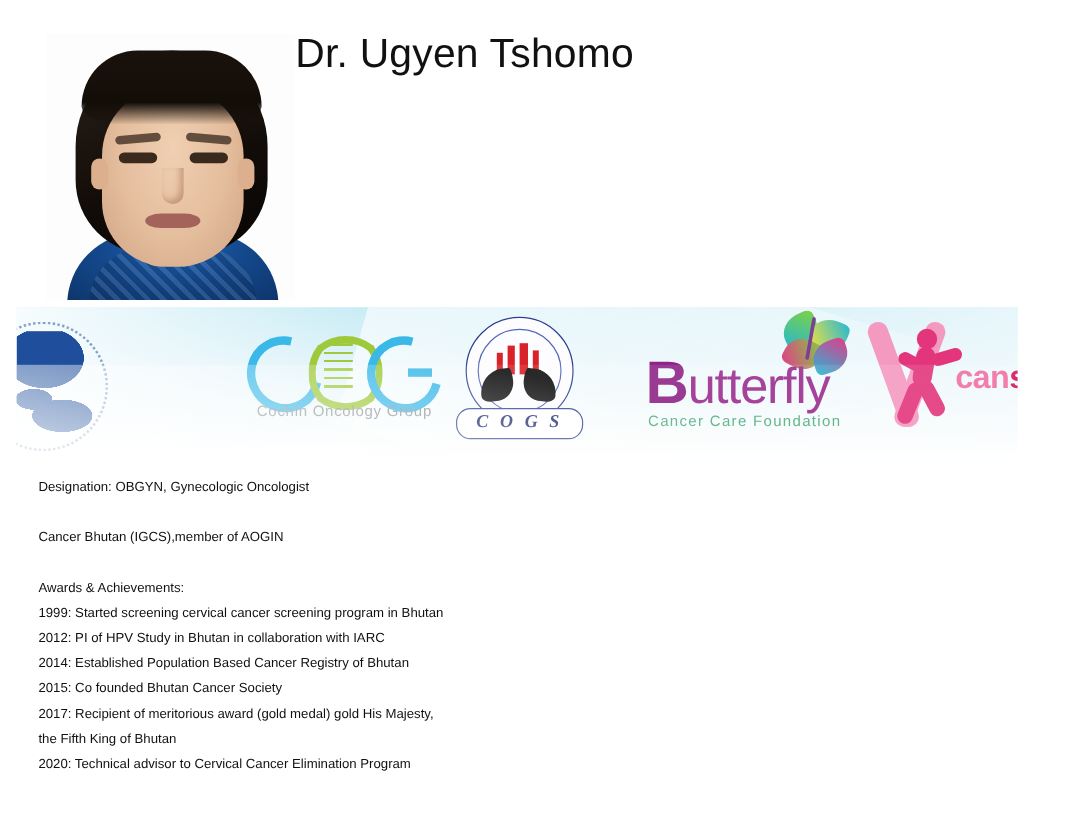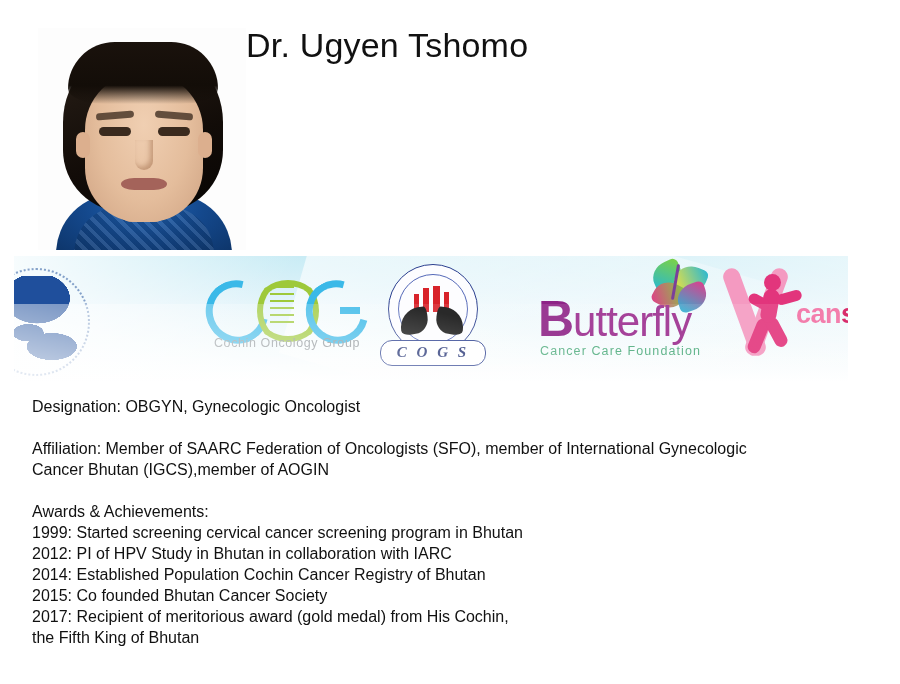--- a/index.html
+++ b/index.html
@@ -223,21 +223,21 @@
     font-size:27px; font-weight:bold; line-height:28px; letter-spacing:-.5px;
   }
   .cs-can{ color:#f26fa3; }
   .cs-serve{ color:#d4145a; }
 
   
   #body-text {
     position: absolute;
     left: 32px; top: 396px;
     width: 840px;
-    font-size: 16px;
+    font-size: 11px;
     line-height: 21px;
     color: #111111;
   }
   .para { margin: 0; }
   .spacer { height: 21px; }
 </style>
 </head>
 <body>
 
 <div id="header-area">
@@ -315,26 +315,26 @@
     <div class="cs-word"><span class="cs-can">can</span><span class="cs-serve">serve</span></div>
   </div>
 </div>
 
 <div id="body-text">
 
   <p class="para">Designation: OBGYN, Gynecologic Oncologist</p>
 
   <div class="spacer"></div>
 
-  <p class="para">Affiliation: Member of SAARC Federation of  Oncologists (SFO), member of International Gynecologic</p>
   <p class="para">Cancer Bhutan (IGCS),member of AOGIN</p>
 
   <div class="spacer"></div>
 
   <p class="para">Awards &amp; Achievements:</p>
 
   <p class="para">1999: Started screening cervical cancer screening program in Bhutan</p>
   <p class="para">2012: PI of HPV  Study in Bhutan in collaboration  with IARC</p>
-  <p class="para">2014: Established Population Cochin Cancer Registry of Bhutan</p>
+  <p class="para">2014: Established Population Based Cancer Registry of Bhutan</p>
   <p class="para">2015: Co founded Bhutan Cancer Society</p>
-  <p class="para">2017: Recipient of meritorious award (gold medal) from His Cochin,</p>
+  <p class="para">2017: Recipient of meritorious award (gold medal) gold His Majesty,</p>
   <p class="para">the Fifth King of Bhutan</p>
+  <p class="para">2020: Technical advisor to Cervical Cancer Elimination Program</p>
 </div>
 
 </body></html>

